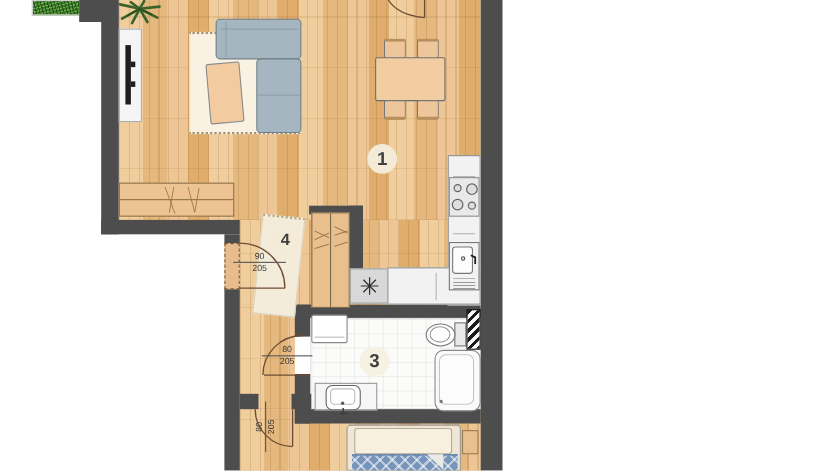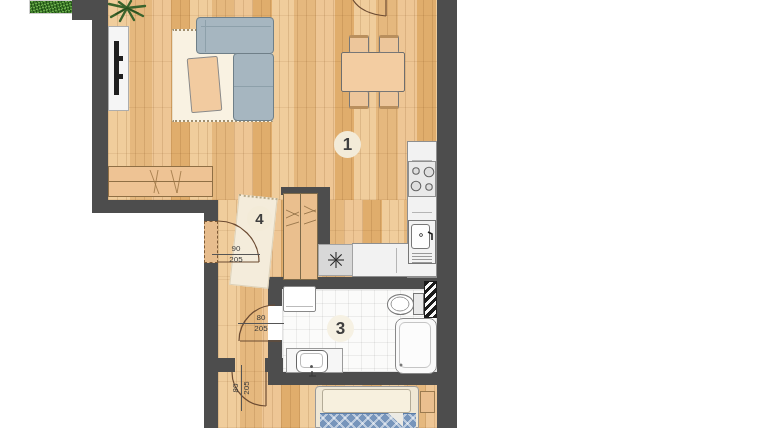--- a/index.html
+++ b/index.html
@@ -195,21 +195,21 @@
     <div class="rc" style="left:334px;top:131px;">
       <span>1</span>
     </div>
     <div class="rc" style="left:327px;top:315px;background:#f6f1e3;">
       <span>3</span>
     </div>
     <div class="rc" style="left:247px;top:206px;width:25px;height:25px;font-size:15px;">
       <span>4</span>
     </div>
 
-    <div class="dim" style="left:212px;top:228px;width:48px;margin-top:16px;">
+    <div class="dim" style="left:212px;top:228px;width:48px;">
       <span class="dt">90</span>
       <span class="db">205</span>
     </div>
     <div class="dim" style="left:238px;top:313px;width:46px;">
       <span class="dt">80</span>
       <span class="db">205</span>
     </div>
     <div class="dim" style="left:219px;top:377px;width:46px;height:22px;transform:rotate(-90deg);">
       <span class="dt">80</span>
       <span class="db">205</span>

